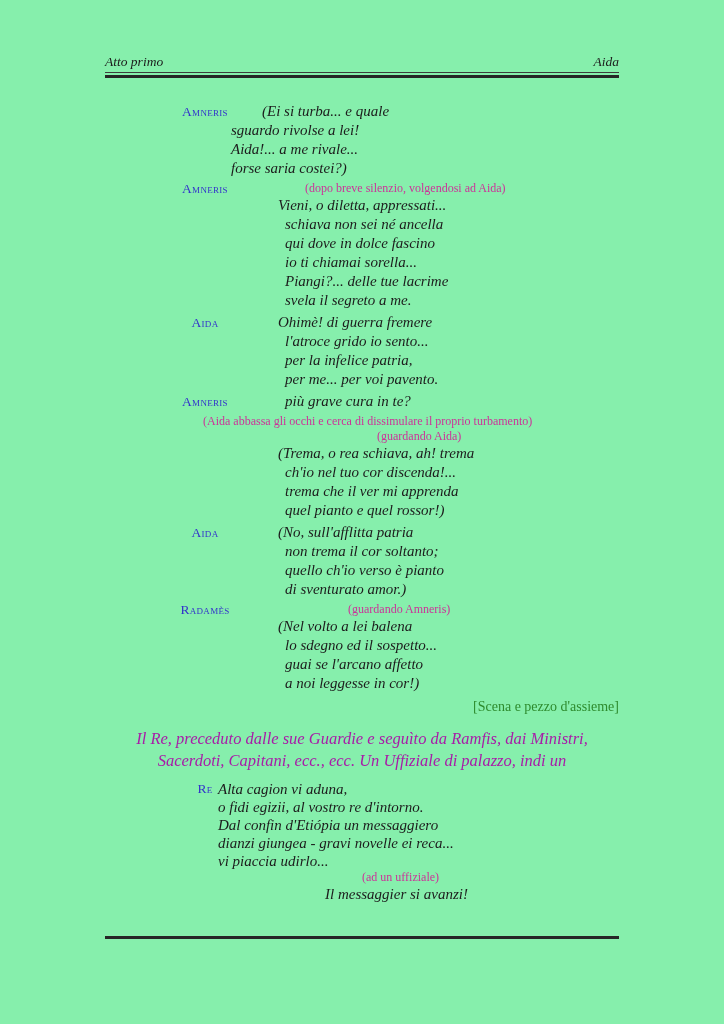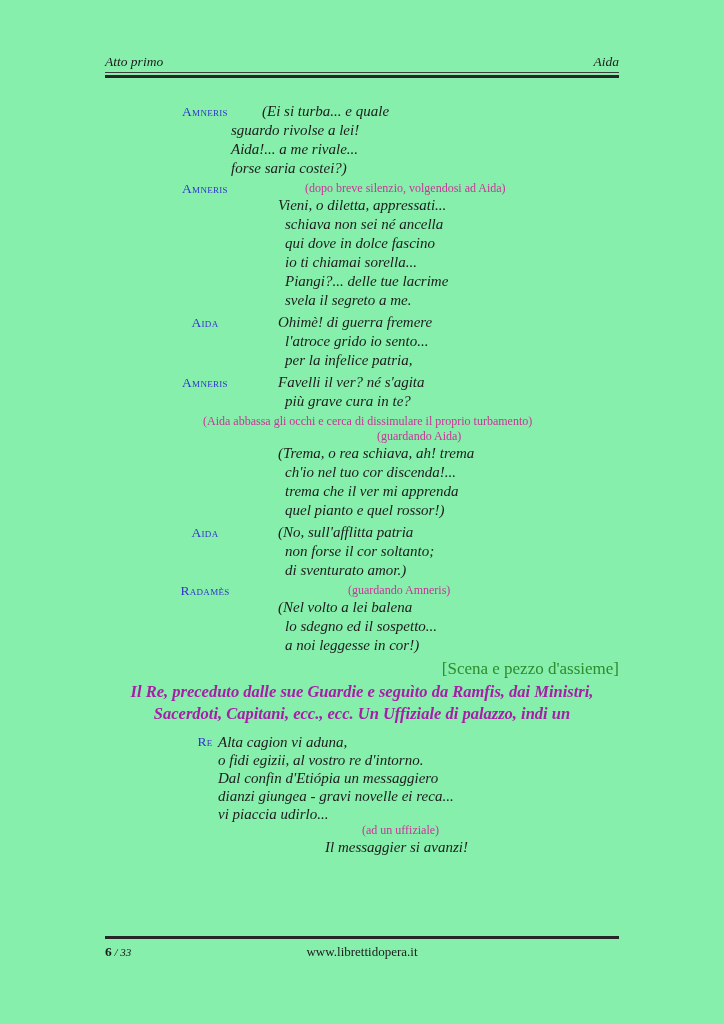--- a/index.html
+++ b/index.html
@@ -20,22 +20,22 @@
     font-size:13.5px; line-height:19px;
   }
   .speech.first-dir .speaker { line-height:15px; }
   .vl { font-size:15px; line-height:19px; white-space:pre;font-style:italic; }
   .re-block .vl { line-height:18px; }
   .dir { font-size:12px; line-height:15px; color:#cc3399; white-space:pre; }
   .i113{padding-left:113px} .i126{padding-left:126px} .i157{padding-left:157px}
   .i173{padding-left:173px} .i180{padding-left:180px} .i220{padding-left:220px}
   .d98{padding-left:98px}  .d200{padding-left:200px} .d243{padding-left:243px}
   .d257{padding-left:257px} .d272{padding-left:272px}
-  .scene-marker { margin-top:6px; text-align:right; font-size:17px; line-height:15px; color:#2e8b2e; }
-  .scene-desc { margin-top:5px; text-align:center; font-style:italic; font-weight:bold;
+  .scene-marker { margin-top:6px; text-align:right; font-size:14px; line-height:15px; color:#2e8b2e; }
+  .scene-desc { margin-top:14px; text-align:center; font-style:italic; font-weight:normal;
                 font-size:16.5px; line-height:22px; color:#a81ca8; }
   .scene-desc div { white-space:nowrap; }
   
   .footer { position:absolute; top:936px; left:105px; width:514px; }
   .footer-rule { height:0; border-top:3px solid #262626; }
   .footer-row { position:relative; margin-top:5px; height:16px; }
   .page-num { position:absolute; left:0; top:0; font-size:11px; }
   .page-num b { font-size:13.5px; font-weight:bold; }
   .page-num i { font-style:italic; }
   .site { text-align:center; font-size:13px; color:#1c1c1c; text-decoration:none; }
@@ -72,49 +72,51 @@
       <div class="vl i180">io ti chiamai sorella...</div>
       <div class="vl i180">Piangi?... delle tue lacrime</div>
       <div class="vl i180">svela il segreto a me.</div>
     </div>
 
     <div class="speech">
       <div class="speaker">Aida</div>
       <div class="vl i173">Ohimè! di guerra fremere</div>
       <div class="vl i180">l'atroce grido io sento...</div>
       <div class="vl i180">per la infelice patria,</div>
+      <div class="vl i180">per me... per voi pavento.</div>
     </div>
 
     <div class="speech">
       <div class="speaker">Amneris</div>
-      <div class="vl i173">Favelli il ver? né s'agita</div>
       <div class="vl i180">più grave cura in te?</div>
     </div>
 
     <div class="speech">
       <div class="dir d98">(Aida abbassa gli occhi e cerca di dissimulare il proprio turbamento)</div>
       <div class="dir d272">(guardando Aida)</div>
       <div class="vl i173">(Trema, o rea schiava, ah! trema</div>
       <div class="vl i180">ch'io nel tuo cor discenda!...</div>
       <div class="vl i180">trema che il ver mi apprenda</div>
       <div class="vl i180">quel pianto e quel rossor!)</div>
     </div>
 
     <div class="speech">
       <div class="speaker">Aida</div>
       <div class="vl i173">(No, sull'afflitta patria</div>
-      <div class="vl i180">non forse il cor soltanto;</div>
+      <div class="vl i180">non trema il cor soltanto;</div>
+      <div class="vl i180">quello ch'io verso è pianto</div>
       <div class="vl i180">di sventurato amor.)</div>
     </div>
 
     <div class="speech first-dir">
       <div class="speaker">Radamès</div>
       <div class="dir d243">(guardando Amneris)</div>
       <div class="vl i173">(Nel volto a lei balena</div>
       <div class="vl i180">lo sdegno ed il sospetto...</div>
+      <div class="vl i180">guai se l'arcano affetto</div>
       <div class="vl i180">a noi leggesse in cor!)</div>
     </div>
 
     <div class="scene-marker">[Scena e pezzo d'assieme]</div>
 
     <div class="scene-desc">
       <div>Il Re, preceduto dalle sue Guardie e seguìto da Ramfis, dai Ministri,</div>
       <div>Sacerdoti, Capitani, ecc., ecc. Un Uffiziale di palazzo, indi un</div>
     </div>
 
@@ -126,19 +128,15 @@
       <div class="vl i113">dianzi giungea - gravi novelle ei reca...</div>
       <div class="vl i113">vi piaccia udirlo...</div>
       <div class="dir d257">(ad un uffiziale)</div>
       <div class="vl i220">Il messaggier si avanzi!</div>
     </div>
 
   </div>
 
   <div class="footer">
     <div class="footer-rule"></div>
-    <div class="footer-row">
-      <span class="page-num"><b>6</b> <i>/ 33</i></span>
-      <div class="site">www.librettidopera.it</div>
-    </div>
   </div>
 
 </div>
 
 </body></html>

